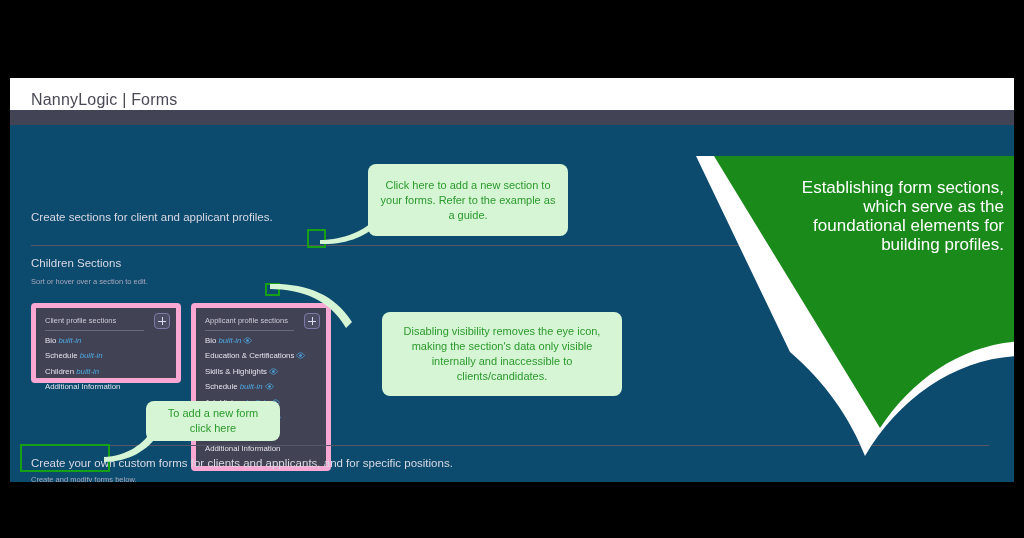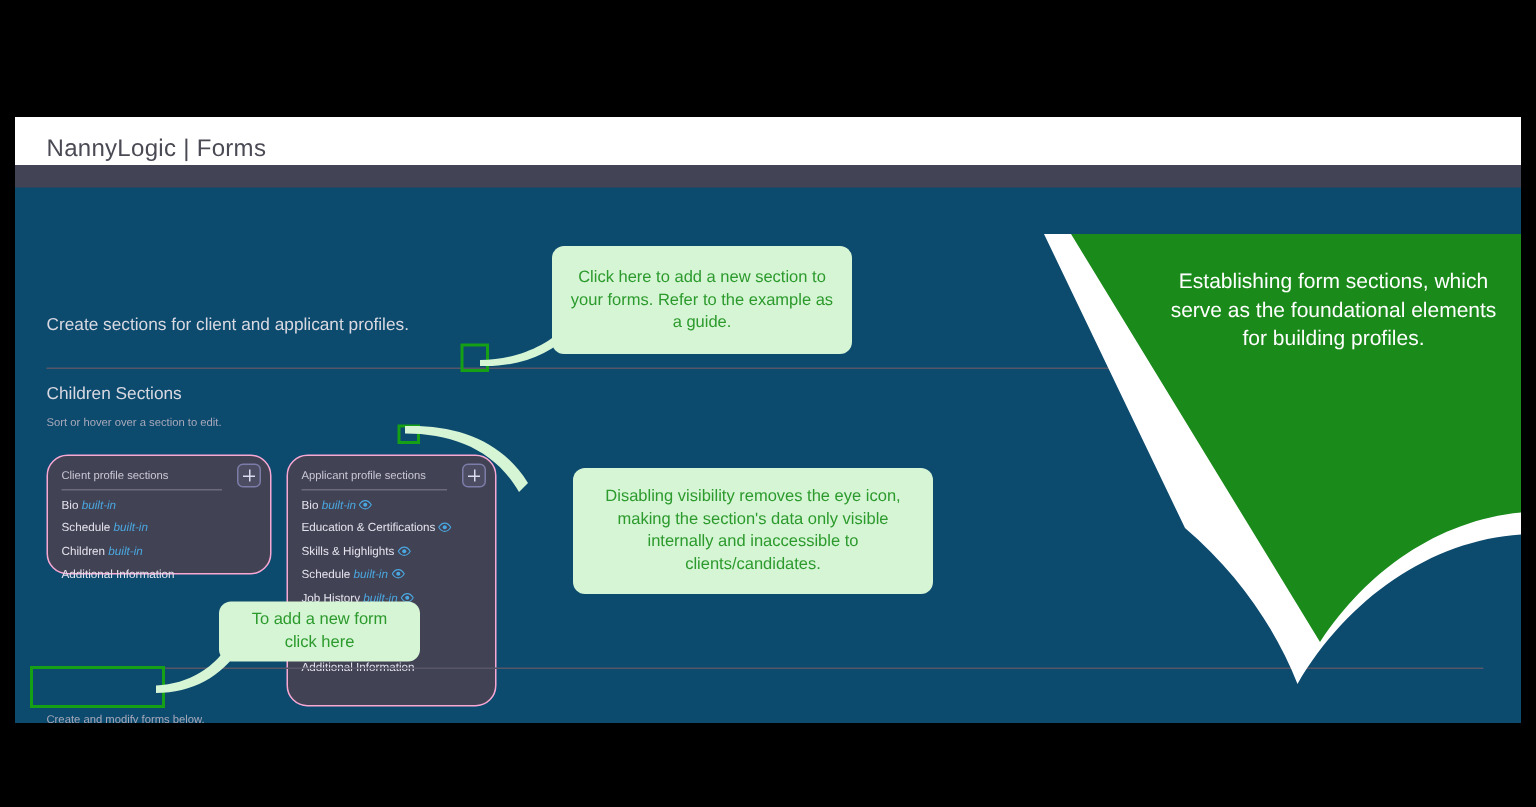--- a/index.html
+++ b/index.html
@@ -64,22 +64,22 @@
     width: 958px; height: 1px;
     background: #565668;
   }
   #profile-title { left: 21px; top: 132px; }
   #profile-sub   { left: 21px; top: 152px; }
 
   
   .sec-card {
     position: absolute;
     background: #424255;
-    border: 1px solid #f9a8d4;
-    border-radius: 14px;
+    border: 5px solid #f9a8d4;
+    border-radius: 4px;
   }
   #card-client   { left: 21px;  top: 178px; width: 150px; height: 80px; }
   #card-applicant{ left: 181px; top: 178px; width: 140px; height: 168px; }
 
   .card-head {
     position: absolute;
     left: 9px; top: 8px;
     right: 32px;
     padding-bottom: 5px;
     border-bottom: 1px solid #6a6a7c;
@@ -154,22 +154,22 @@
     position: absolute;
     left: 10px; top: 78px;
     width: 1004px; height: 404px;
     pointer-events: none;
   }
   #peel-wrap svg { display: block; }
   #peel-text {
     position: absolute;
     right: 20px; top: 22px;
     width: 230px;
-    text-align: center;
-    font-size: 14px;
+    text-align: right;
+    font-size: 17px;
     line-height: 19px;
     color: #ffffff;
   }
 
   
   .callout {
     position: absolute;
     background: #d5f5d5;
     border-radius: 8px;
     color: #2c9a2c;
@@ -263,20 +263,21 @@
                   <path d="M8 0.6C3.9 0.6 0.9 5.5 0.9 5.5S3.9 10.4 8 10.4 15.1 5.5 15.1 5.5 12.1 0.6 8 0.6z" fill="none" stroke="#4aa8e0" stroke-width="1.3"></path>
                   <circle cx="8" cy="5.5" r="2.4" fill="#4aa8e0"></circle>
                 </svg></span></div>
             <div class="sec-item"><span>Attachments</span><span class="badge"> built-in</span></div>
             <div class="sec-item"><span>Additional Information</span></div>
           </div>
       </div>
 
       <div id="divider-2"></div>
 
+      <div class="sec-title" id="forms-title">Create your own custom forms for clients and applicants, and for specific positions.</div>
       <div class="sec-sub" id="forms-sub">Create and modify forms below.</div>
 
     </div>
 
     <div id="peel-wrap">
       <svg width="1004" height="404" viewBox="0 0 1004 404" xmlns="http://www.w3.org/2000/svg">
 
         <path d="M 676 0 L 1004 0 L 1004 200 C 940 200 880 240 845 300 C 830 262 805 226 770 196 L 676 0 Z" fill="#ffffff"></path>
 
         <path d="M 694 0 L 1004 0 L 1004 185 C 944 187 893 222 860 272 L 694 0 Z" fill="#1a8a1a"></path>

